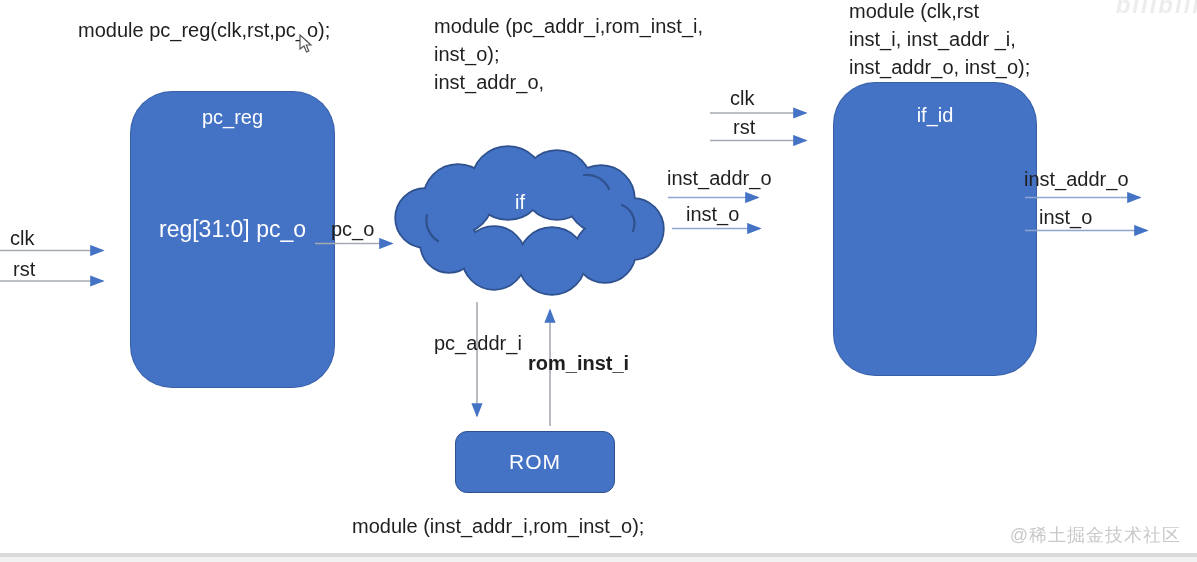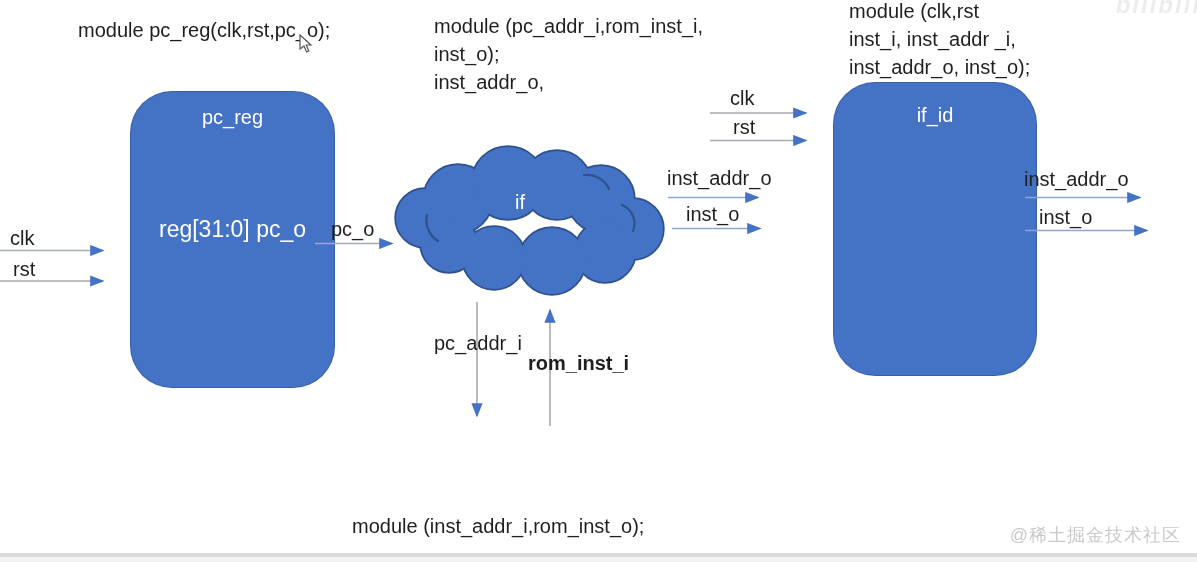--- a/index.html
+++ b/index.html
@@ -73,20 +73,23 @@
 
   <div class="block block-rounded" style="left:110px; top:91px; width:205px; height:297px;">
     <div class="block-title" style="top:14px;">pc_reg</div>
     <div class="block-body" style="top:124px;">reg[31:0] pc_o</div>
   </div>
 
   <div class="block block-rounded" style="left:813px; top:82px; width:204px; height:294px;">
     <div class="block-title" style="top:21px;">if_id</div>
   </div>
 
+  <div class="block rom-block" style="left:435px; top:431px; width:160px; height:62px;">
+    <div class="rom-label">ROM</div>
+  </div>
 
   <svg class="cloud-svg" width="274" height="154" viewBox="0 0 274 154">
     <g class="cloud-stroke">
       <circle cx="64" cy="54" r="34"></circle>
         <circle cx="114" cy="38" r="36"></circle>
       <circle cx="163" cy="40" r="34"></circle>
         <circle cx="207" cy="54" r="33"></circle>
       <circle cx="239" cy="84" r="30"></circle>
         <circle cx="211" cy="107" r="30"></circle>
       <circle cx="158" cy="116" r="33"></circle>

